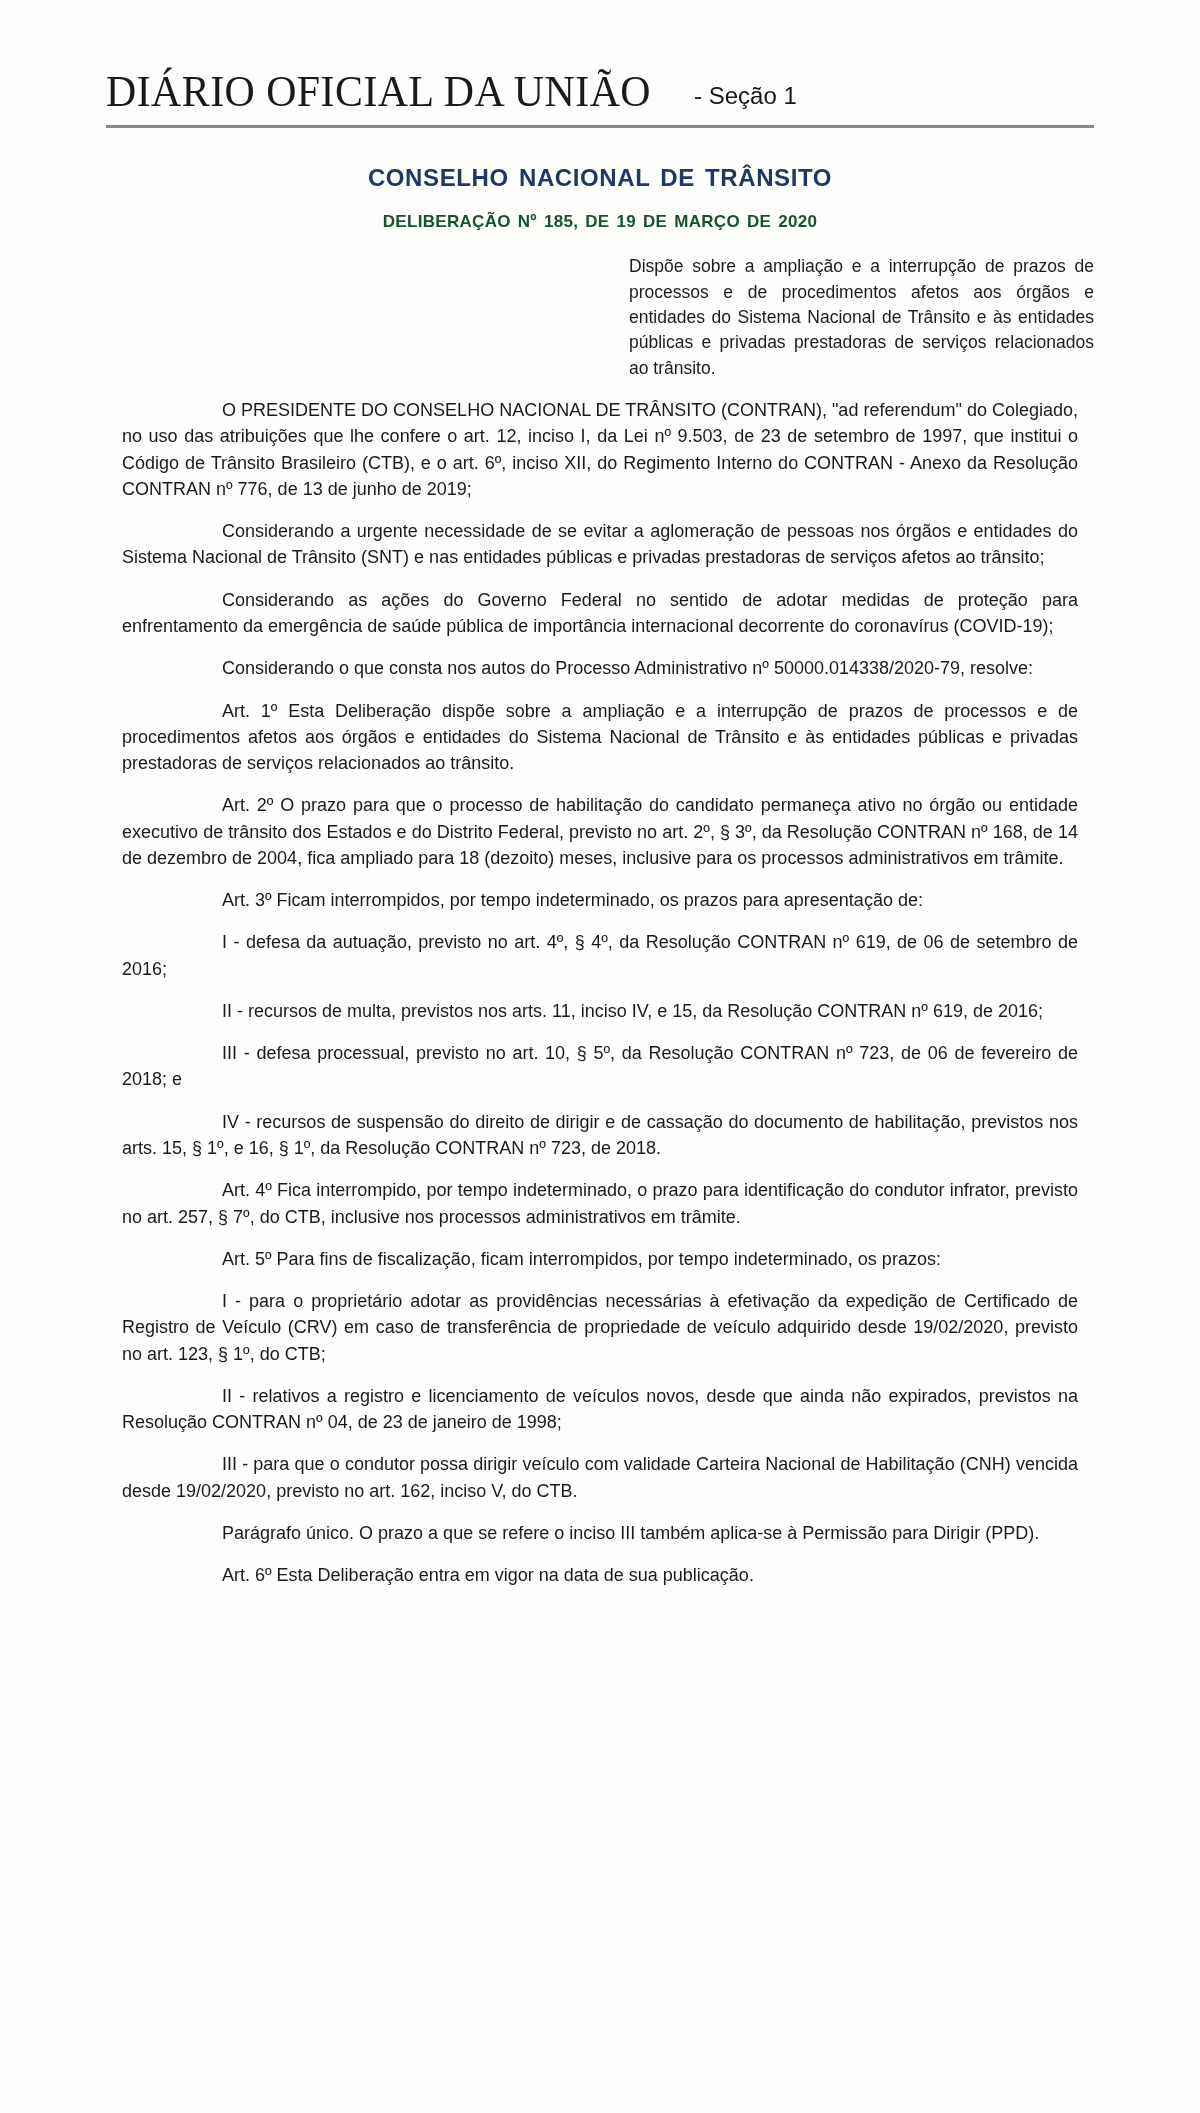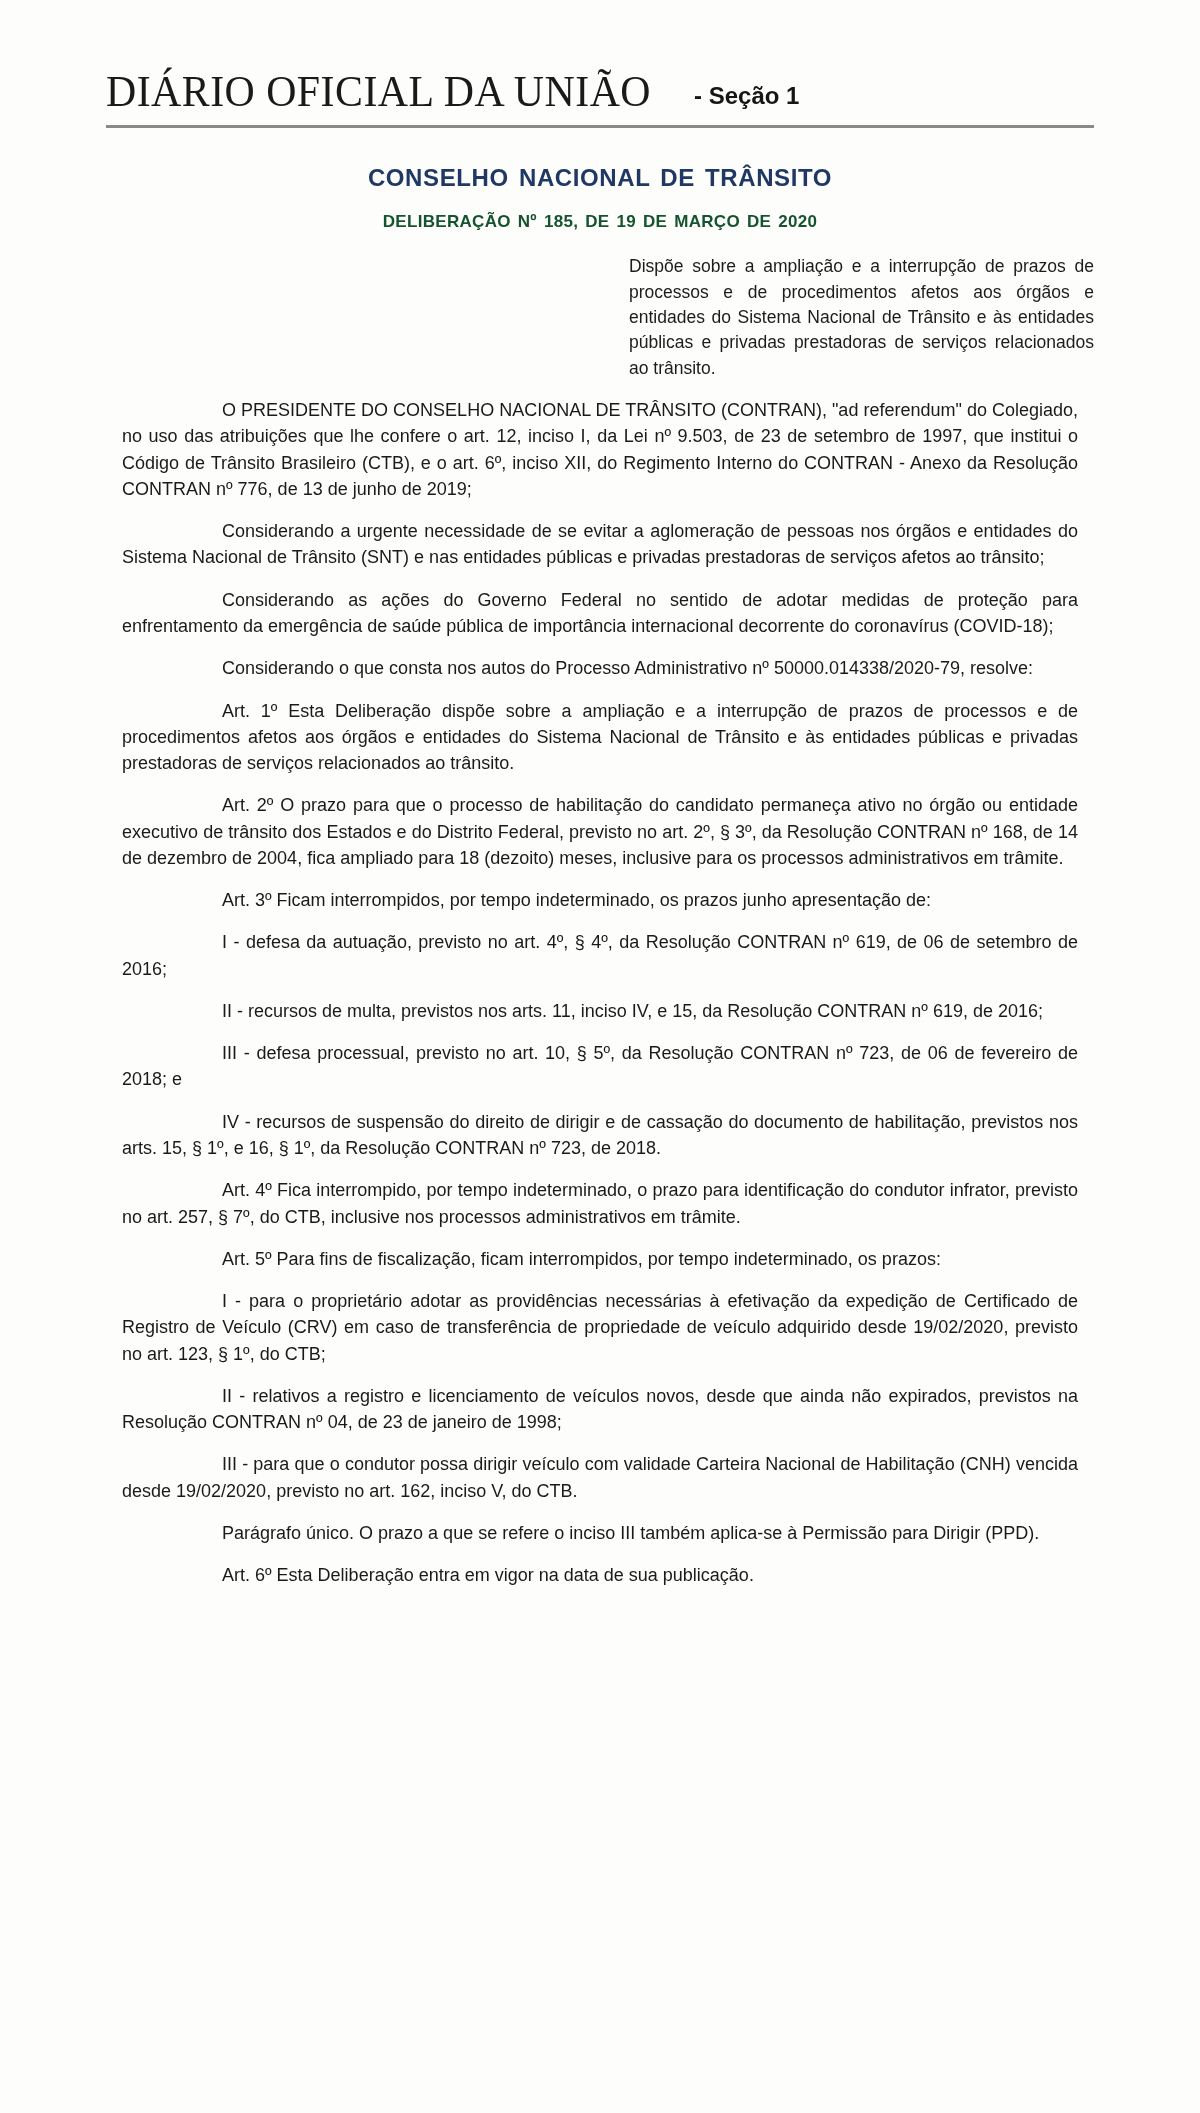--- a/index.html
+++ b/index.html
@@ -41,21 +41,21 @@
     font-weight: 400;
     letter-spacing: 0.5px;
     color: #1a1a1a;
     line-height: 1.05;
     transform: scaleX(0.93);
     transform-origin: left bottom;
   }
   .masthead-section {
     font-family: "Liberation Sans", sans-serif;
     font-size: 24px;
-    font-weight: bold;
+    font-weight: normal;
     color: #161616;
     margin-left: 2px;
     letter-spacing: 0px;
     position: relative;
     top: -2px;
   }
   .masthead-rule {
     margin: 10px 90px 0 90px;
     height: 3px;
     background: #8a8a8a;
@@ -132,25 +132,25 @@
 
   <div class="org-title">CONSELHO NACIONAL DE TRÂNSITO</div>
 
   <div class="doc-title">DELIBERAÇÃO Nº 185, DE 19 DE MARÇO DE 2020</div>
 
   <div class="ementa">Dispõe sobre a ampliação e a interrupção de prazos de processos e de procedimentos afetos aos órgãos e entidades do Sistema Nacional de Trânsito e às entidades públicas e privadas prestadoras de serviços relacionados ao trânsito.</div>
 
   <div class="body-text">
     <p>O PRESIDENTE DO CONSELHO NACIONAL DE TRÂNSITO (CONTRAN), "ad referendum" do Colegiado, no uso das atribuições que lhe confere o art. 12, inciso I, da Lei nº 9.503, de 23 de setembro de 1997, que institui o Código de Trânsito Brasileiro (CTB), e o art. 6º, inciso XII, do Regimento Interno do CONTRAN - Anexo da Resolução CONTRAN nº 776, de 13 de junho de 2019;</p>
     <p>Considerando a urgente necessidade de se evitar a aglomeração de pessoas nos órgãos e entidades do Sistema Nacional de Trânsito (SNT) e nas entidades públicas e privadas prestadoras de serviços afetos ao trânsito;</p>
-    <p>Considerando as ações do Governo Federal no sentido de adotar medidas de proteção para enfrentamento da emergência de saúde pública de importância internacional decorrente do coronavírus (COVID-18);</p>
+    <p>Considerando as ações do Governo Federal no sentido de adotar medidas de proteção para enfrentamento da emergência de saúde pública de importância internacional decorrente do coronavírus (COVID-19);</p>
     <p>Considerando o que consta nos autos do Processo Administrativo nº 50000.014338/2020-79, resolve:</p>
     <p>Art. 1º Esta Deliberação dispõe sobre a ampliação e a interrupção de prazos de processos e de procedimentos afetos aos órgãos e entidades do Sistema Nacional de Trânsito e às entidades públicas e privadas prestadoras de serviços relacionados ao trânsito.</p>
     <p>Art. 2º O prazo para que o processo de habilitação do candidato permaneça ativo no órgão ou entidade executivo de trânsito dos Estados e do Distrito Federal, previsto no art. 2º, § 3º, da Resolução CONTRAN nº 168, de 14 de dezembro de 2004, fica ampliado para 18 (dezoito) meses, inclusive para os processos administrativos em trâmite.</p>
-    <p>Art. 3º Ficam interrompidos, por tempo indeterminado, os prazos junho apresentação de:</p>
+    <p>Art. 3º Ficam interrompidos, por tempo indeterminado, os prazos para apresentação de:</p>
     <p>I - defesa da autuação, previsto no art. 4º, § 4º, da Resolução CONTRAN nº 619, de 06 de setembro de 2016;</p>
     <p>II - recursos de multa, previstos nos arts. 11, inciso IV, e 15, da Resolução CONTRAN nº 619, de 2016;</p>
     <p>III - defesa processual, previsto no art. 10, § 5º, da Resolução CONTRAN nº 723, de 06 de fevereiro de 2018; e</p>
     <p>IV - recursos de suspensão do direito de dirigir e de cassação do documento de habilitação, previstos nos arts. 15, § 1º, e 16, § 1º, da Resolução CONTRAN nº 723, de 2018.</p>
     <p>Art. 4º Fica interrompido, por tempo indeterminado, o prazo para identificação do condutor infrator, previsto no art. 257, § 7º, do CTB, inclusive nos processos administrativos em trâmite.</p>
     <p>Art. 5º Para fins de fiscalização, ficam interrompidos, por tempo indeterminado, os prazos:</p>
     <p>I - para o proprietário adotar as providências necessárias à efetivação da expedição de Certificado de Registro de Veículo (CRV) em caso de transferência de propriedade de veículo adquirido desde 19/02/2020, previsto no art. 123, § 1º, do CTB;</p>
     <p>II - relativos a registro e licenciamento de veículos novos, desde que ainda não expirados, previstos na Resolução CONTRAN nº 04, de 23 de janeiro de 1998;</p>
     <p>III - para que o condutor possa dirigir veículo com validade Carteira Nacional de Habilitação (CNH) vencida desde 19/02/2020, previsto no art. 162, inciso V, do CTB.</p>
     <p>Parágrafo único. O prazo a que se refere o inciso III também aplica-se à Permissão para Dirigir (PPD).</p>

